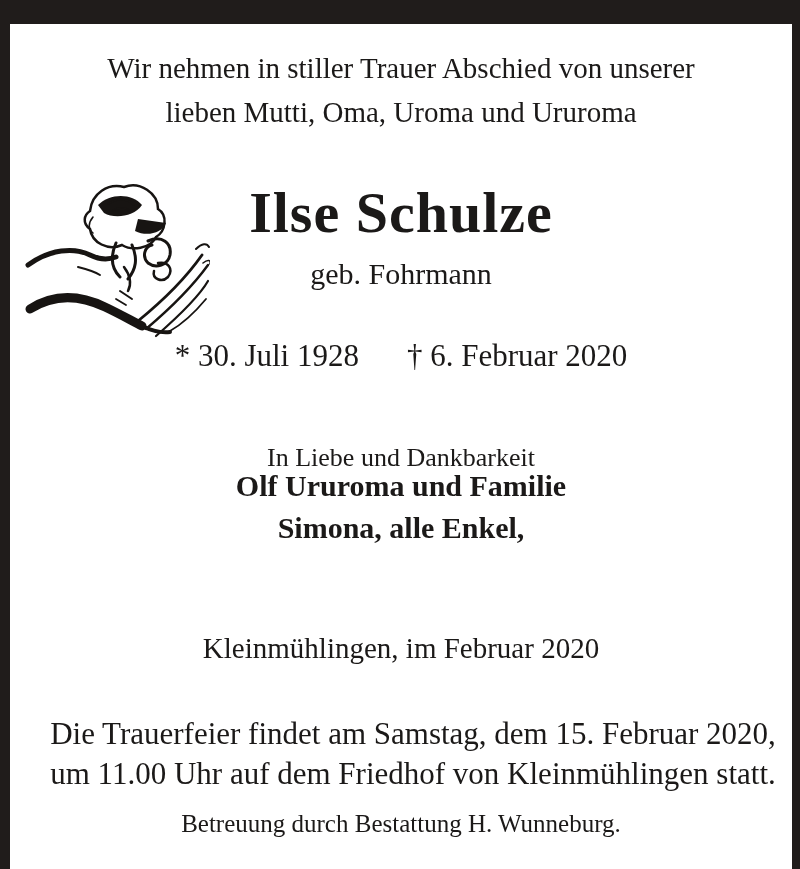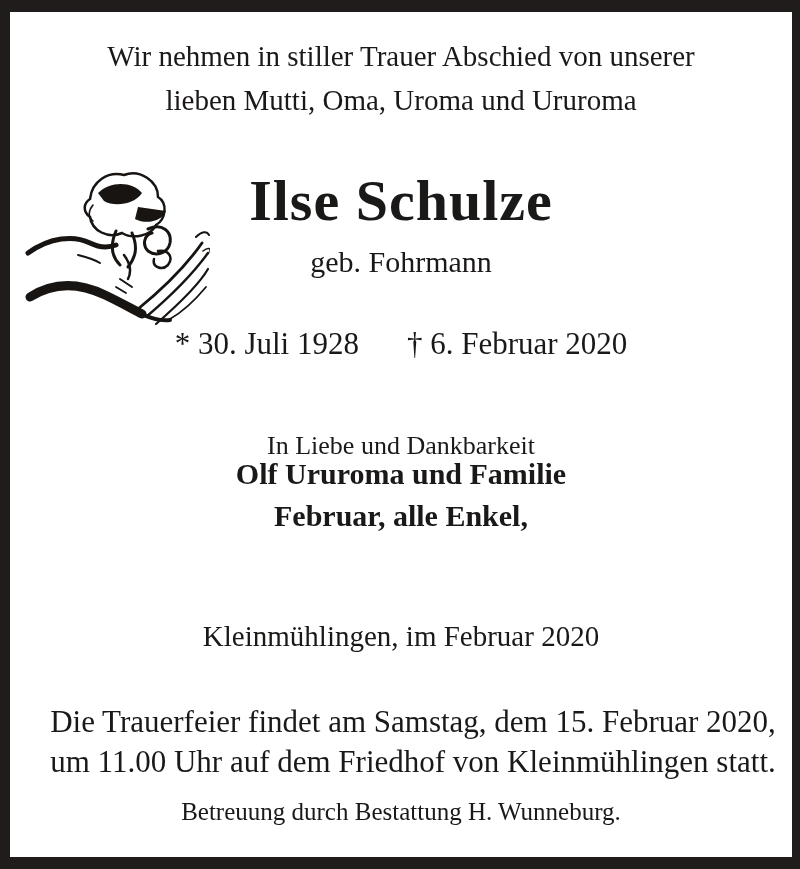--- a/index.html
+++ b/index.html
@@ -3,21 +3,21 @@
 <meta charset="utf-8">
 <style>
   html, body { margin:0; padding:0; }
   body {
     width:800px; height:869px;
     background:#201c1b;
     position:relative;
     font-family:"Liberation Serif","DejaVu Serif",serif;
   }
   .card {
-    position:absolute; left:10px; top:12px;
+    position:absolute; left:10px; top:24px;
     width:782px; height:845px;
     background:#ffffff;
     overflow:hidden;
   }
   .line {
     position:absolute; left:0; right:0;
     text-align:center;
     color:#1b1918;
     white-space:nowrap;
   }
@@ -88,21 +88,21 @@
   <div class="line geb">geb. Fohrmann</div>
 
   <div class="line dates">
     <span>* 30. Juli 1928</span><span class="death-span">† 6. Februar 2020</span>
   </div>
 
   <div class="line tribute">In Liebe und Dankbarkeit</div>
 
   <div class="line mourners">
     <div>Olf Ururoma und Familie</div>
-    <div>Februar, alle Enkel,</div>
+    <div>Simona, alle Enkel,</div>
   </div>
 
   <div class="line place">Kleinmühlingen, im Februar 2020</div>
 
   <div class="line ceremony">
     <div>Die Trauerfeier findet am Samstag, dem 15. Februar 2020,</div>
     <div>um 11.00 Uhr auf dem Friedhof von Kleinmühlingen statt.</div>
   </div>
 
   <div class="line undertaker">Betreuung durch Bestattung H. Wunneburg.</div>

